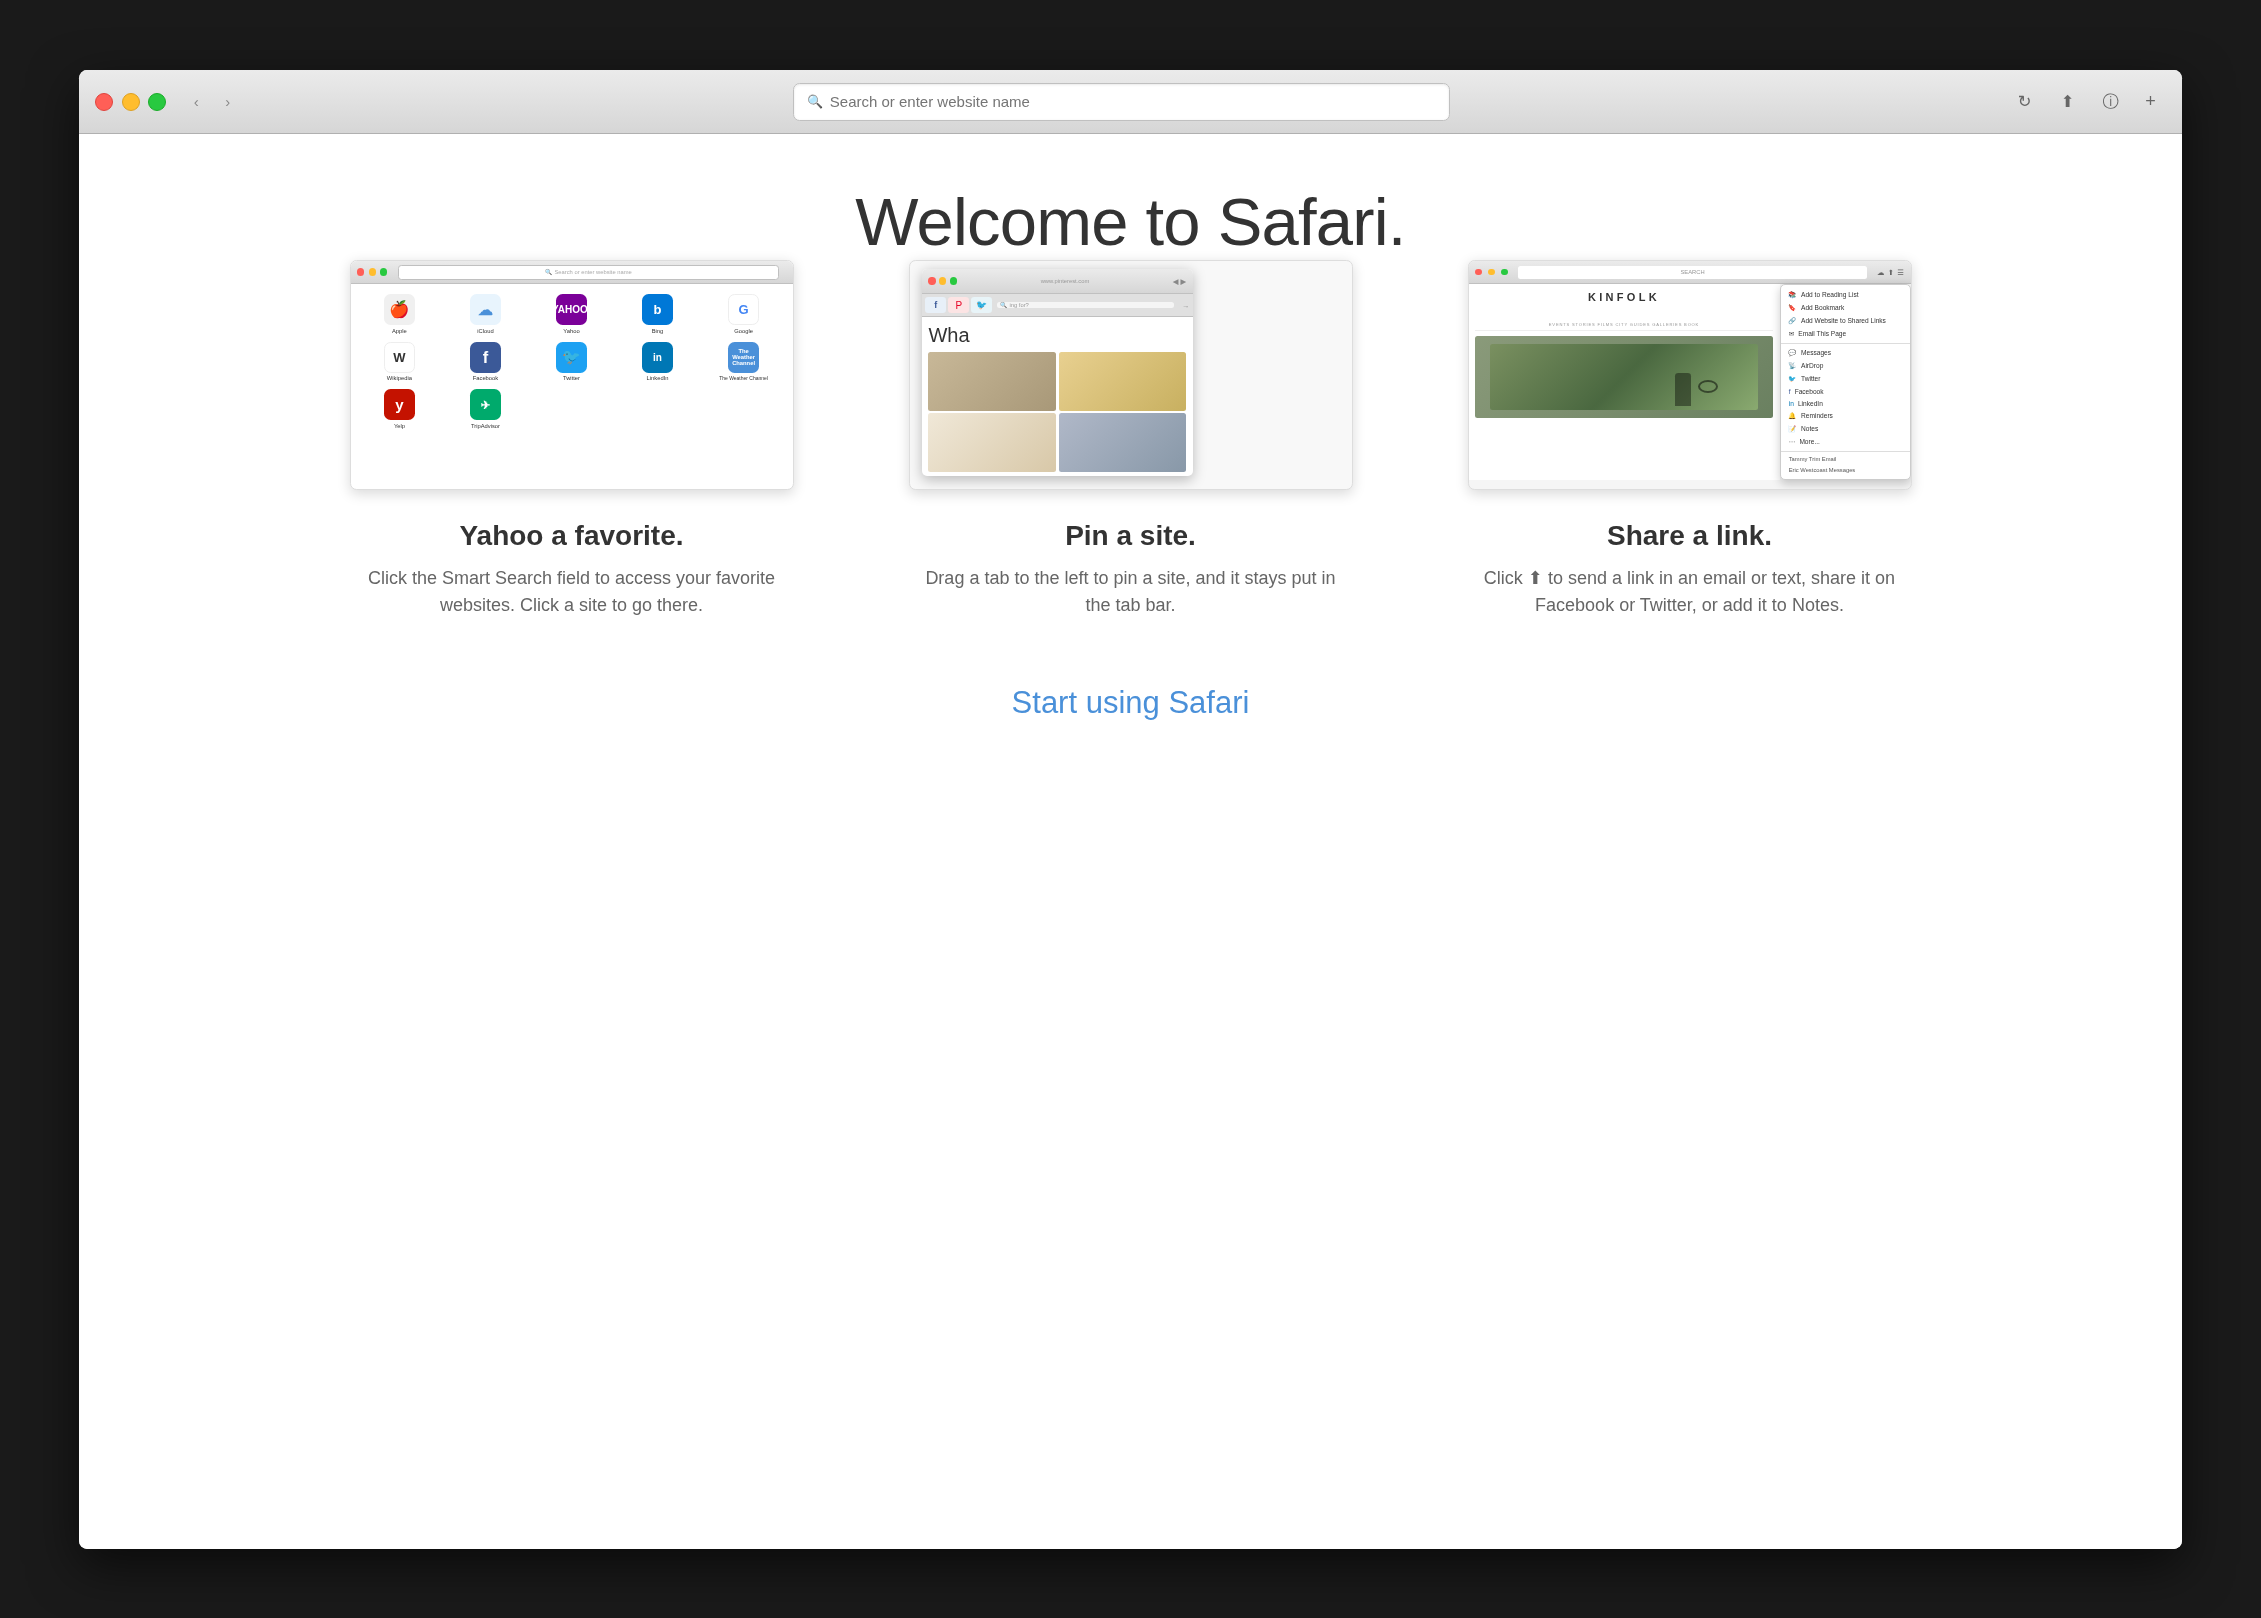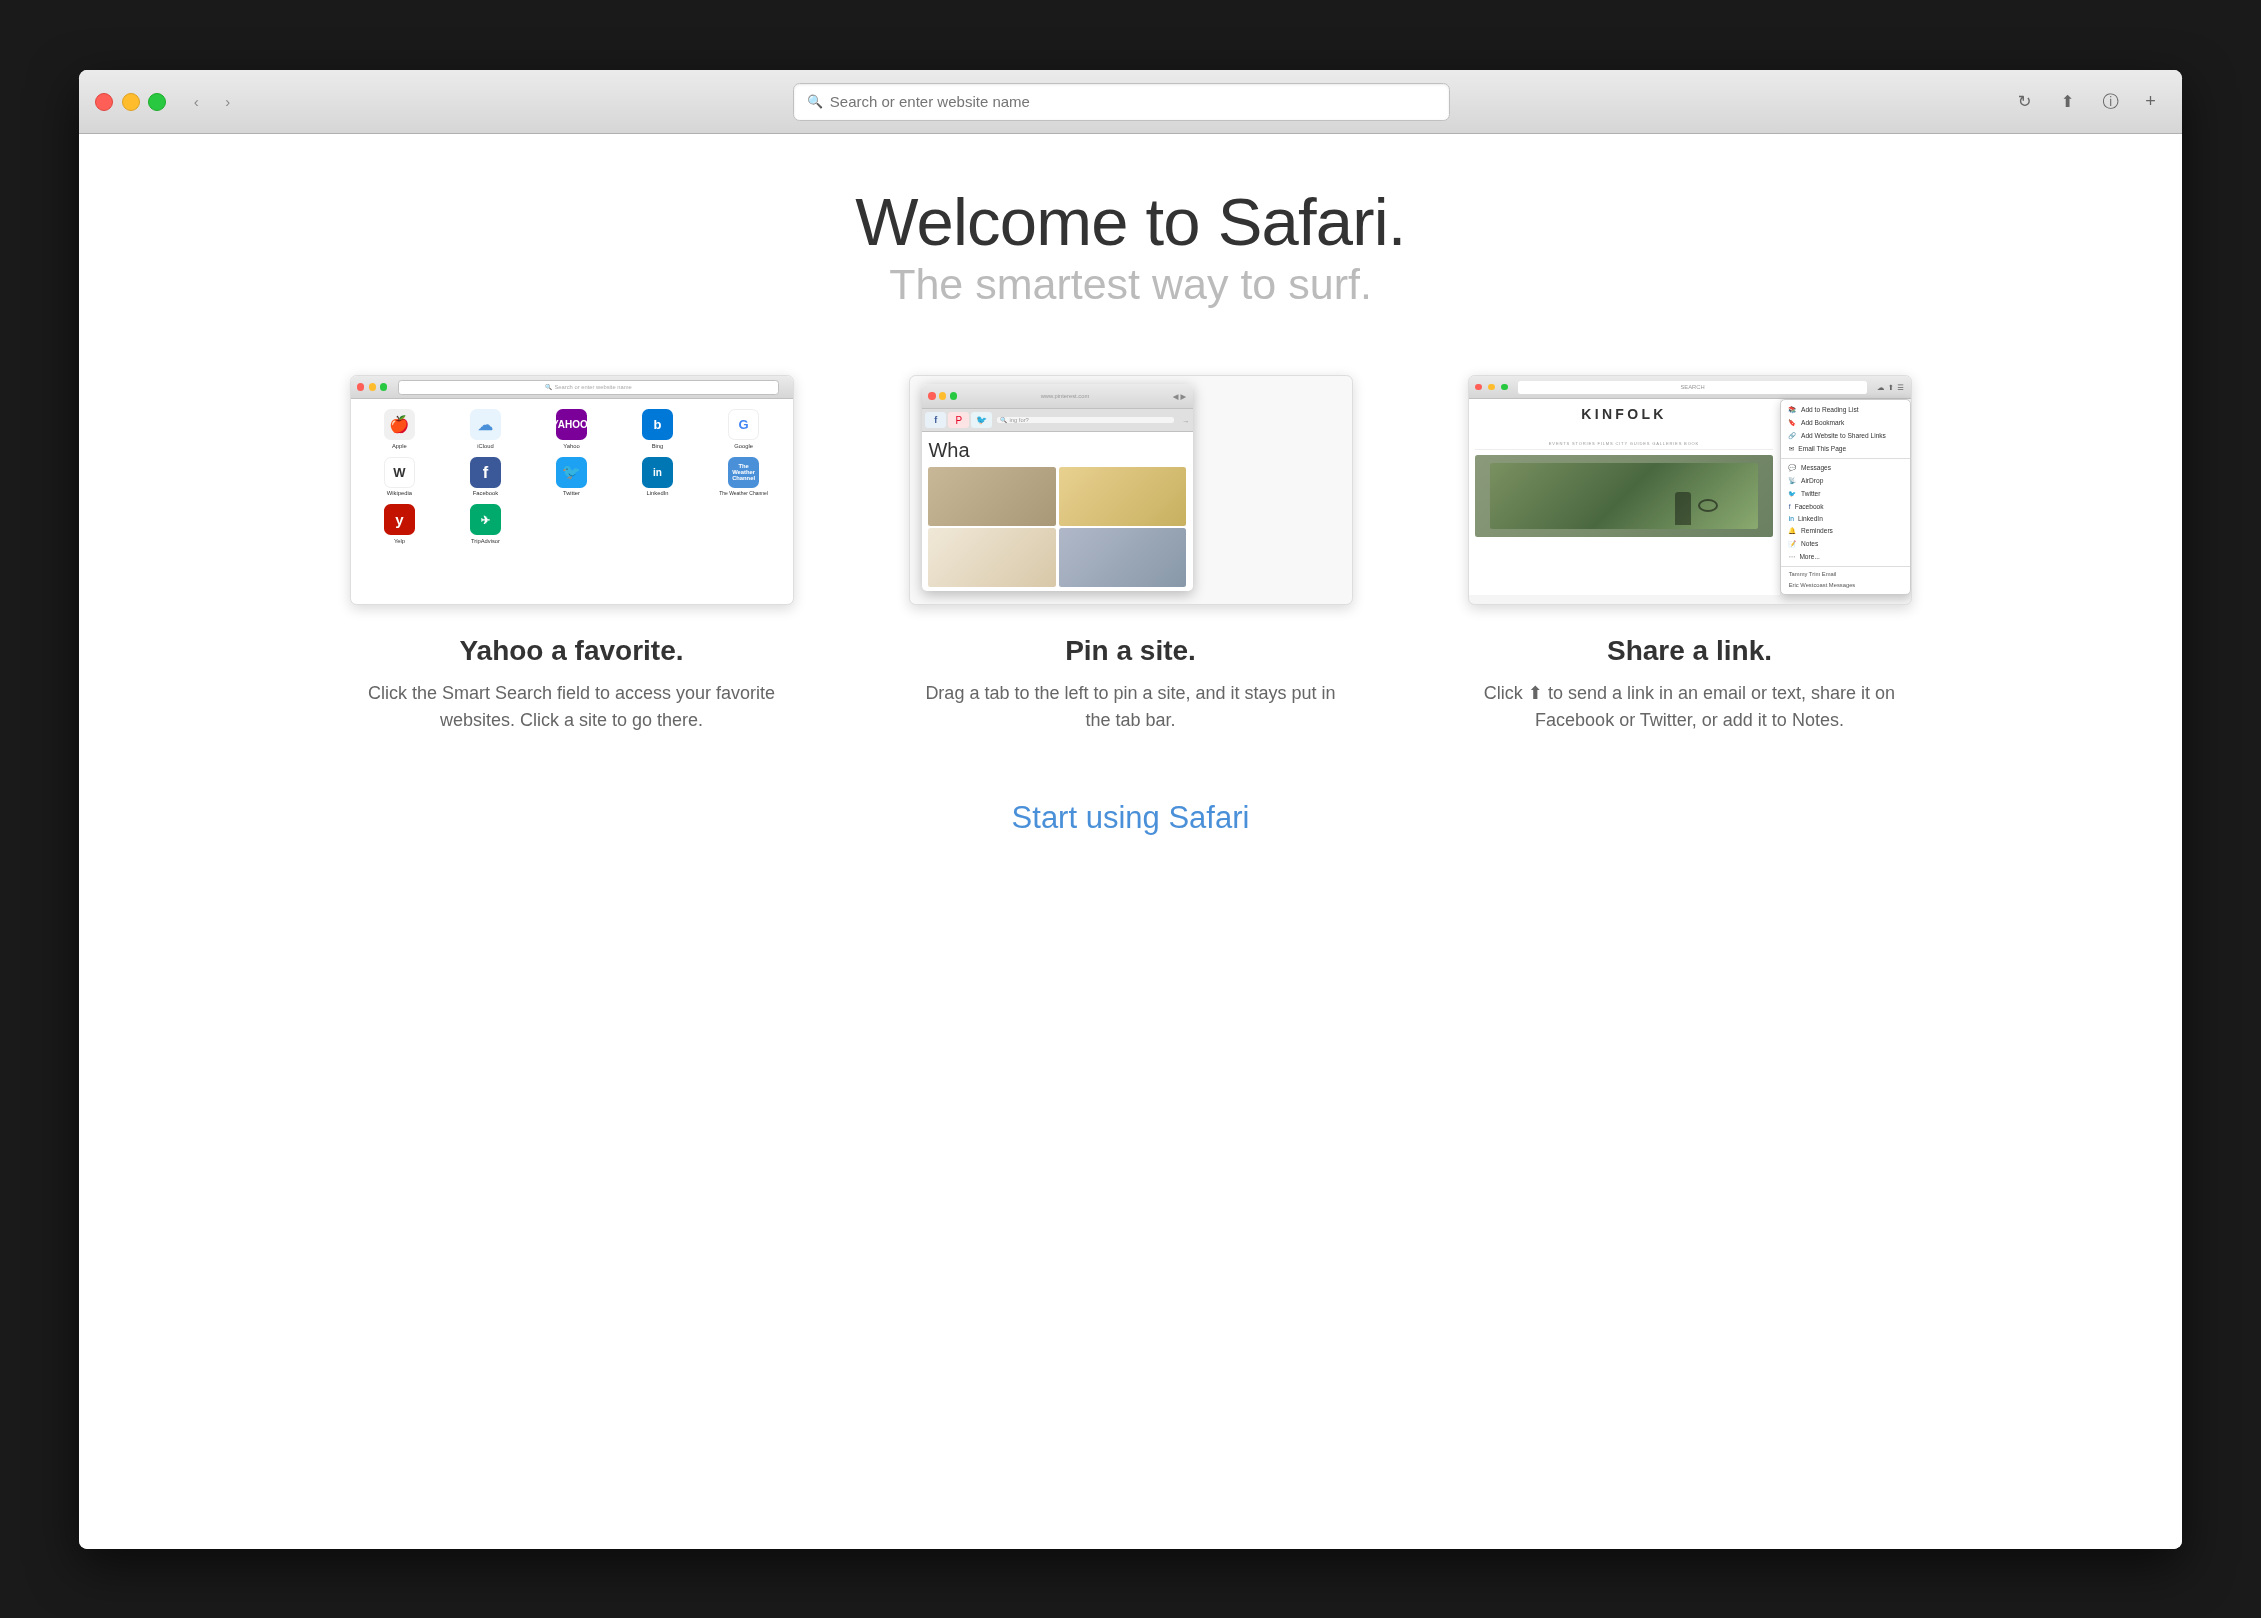--- a/index.html
+++ b/index.html
@@ -331,21 +331,21 @@
       display: flex;
     }
 
     .share-website-content {
       flex: 1;
       background: white;
       padding: 6.6px;
     }
 
     .kinfolk-header {
-      font-size: 14px;
+      font-size: 11px;
       font-weight: bold;
       letter-spacing: 3.3px;
       color: #333;
       text-align: center;
       margin-bottom: 19px;
     }
 
     .kinfolk-nav {
       font-size: 4.1px;
       color: #999;
@@ -439,21 +439,20 @@
     <div class="toolbar-icons">
       <button class="toolbar-icon-btn">↻</button>
       <button class="toolbar-icon-btn">⬆</button>
       <button class="toolbar-icon-btn">ⓘ</button>
     </div>
     <div class="new-tab-btn">+</div>
   </div>
 
   <div class="content">
     <h1 class="welcome-heading">Welcome to Safari.</h1>
-    <p class="welcome-subheading">The smartest way to surf.</p>
 
     <div class="features-row">
 
       <div class="feature">
         <div class="feature-screenshot favorites-screenshot">
           <div class="fav-titlebar">
             <div class="fav-dot" style="background:#ff5f57;border-radius:50%;"></div>
             <div class="fav-dot" style="background:#ffbd2e;border-radius:50%;"></div>
             <div class="fav-dot" style="background:#28c940;border-radius:50%;"></div>
             <div class="fav-address">

